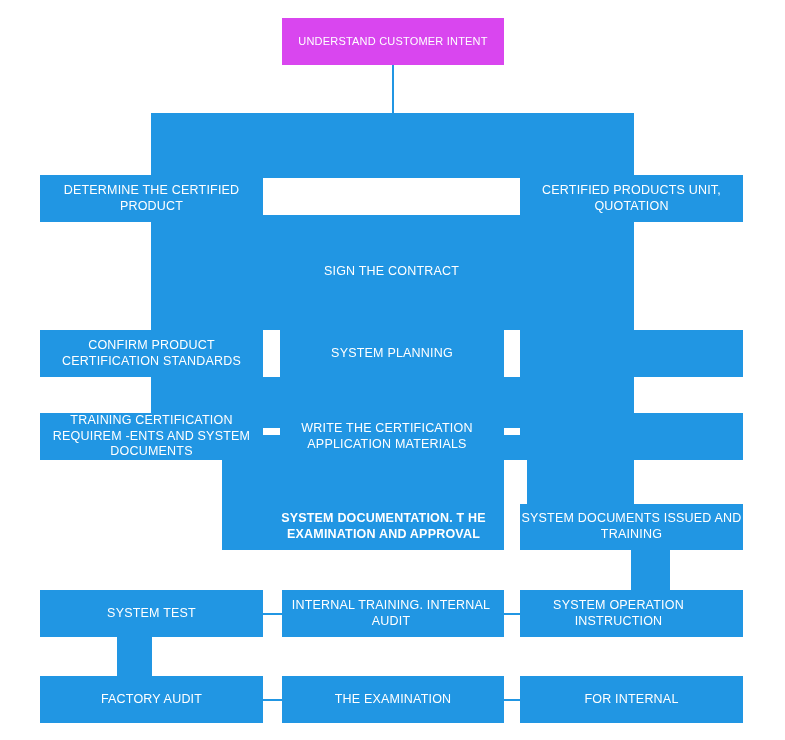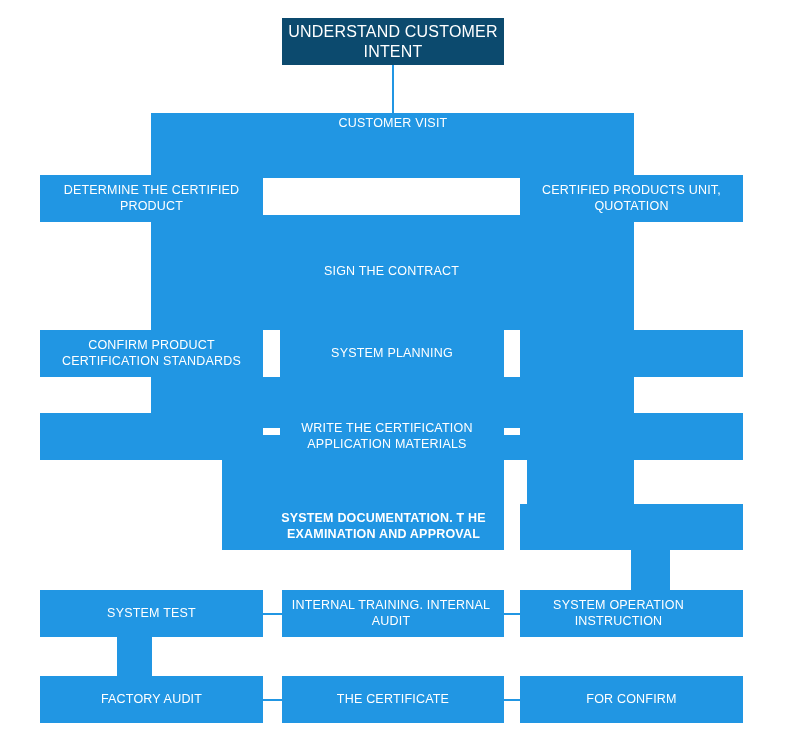--- a/index.html
+++ b/index.html
@@ -20,27 +20,27 @@
   .shape {
     position: absolute;
     background: #2196e3;
   }
   .white {
     position: absolute;
     background: #ffffff;
   }
   .node {
     position: absolute;
-    background: #0c4a6e;
+    background: #d946ef;
     color: #ffffff;
     display: flex;
     align-items: center;
     justify-content: center;
     text-align: center;
-    font-size: 16px;
+    font-size: 11px;
     letter-spacing: 0.2px;
     line-height: 1.25;
     box-sizing: border-box;
     padding: 14px 6px;
   }
   .node .lbl {
     display: block;
     white-space: pre-line;
   }
   .textonly {
@@ -135,23 +135,20 @@
   <div class="connector-line-h" style="left:504px; top:699px; width:16px;"></div>
 
   <div class="gap" style="left:263px; top:330px; width:17px; height:47px;"></div>
   <div class="gap" style="left:504px; top:330px; width:16px; height:47px;"></div>
 
   <div class="dash" style="left:263px; top:428px; width:17px;"></div>
   <div class="dash" style="left:504px; top:428px; width:16px;"></div>
 
   <div class="gap" style="left:504px; top:504px; width:16px; height:46px;"></div>
 
-  <div class="textonly" style="left:282px; top:113px; width:222px; height:22px;">
-    <span class="lbl">CUSTOMER VISIT</span>
-  </div>
 
   <div class="textonly" style="left:40px; top:175px; width:223px; height:47px;">
     <span class="lbl">DETERMINE THE CERTIFIED
 PRODUCT</span>
   </div>
 
   <div class="textonly" style="left:520px; top:175px; width:223px; height:47px;">
     <span class="lbl">CERTIFIED PRODUCTS UNIT,
 QUOTATION</span>
   </div>
@@ -163,51 +160,59 @@
 
   <div class="textonly" style="left:263px; top:250px; width:257px; height:44px;">
     <span class="lbl">SIGN THE CONTRACT</span>
   </div>
 
   <div class="textonly" style="left:280px; top:330px; width:224px; height:47px;">
     <span class="lbl">SYSTEM PLANNING</span>
   </div>
 
 
+  <div class="textonly" style="left:40px; top:413px; width:223px; height:47px;">
+    <span class="lbl">TRAINING CERTIFICATION REQUIREM
+-ENTS AND SYSTEM DOCUMENTS</span>
+  </div>
 
   <div class="textonly" style="left:275px; top:413px; width:224px; height:47px;">
     <span class="lbl">WRITE THE CERTIFICATION
 APPLICATION MATERIALS</span>
   </div>
 
 
   <div class="textonly" style="left:263px; top:504px; width:241px; height:46px;font-weight:bold;">
     <span class="lbl">SYSTEM DOCUMENTATION. T
 HE EXAMINATION AND APPROVAL</span>
   </div>
 
+  <div class="textonly" style="left:520px; top:504px; width:223px; height:46px;">
+    <span class="lbl">SYSTEM DOCUMENTS ISSUED
+AND TRAINING</span>
+  </div>
 
   <div class="textonly" style="left:40px; top:590px; width:223px; height:47px;">
     <span class="lbl">SYSTEM TEST</span>
   </div>
 
   <div class="textonly" style="left:282px; top:590px; width:218px; height:47px;">
     <span class="lbl">INTERNAL TRAINING.
 INTERNAL AUDIT</span>
   </div>
 
   <div class="textonly" style="left:520px; top:590px; width:197px; height:47px;">
     <span class="lbl">SYSTEM OPERATION INSTRUCTION</span>
   </div>
 
   <div class="textonly" style="left:40px; top:676px; width:223px; height:47px;">
     <span class="lbl">FACTORY AUDIT</span>
   </div>
 
   <div class="textonly" style="left:282px; top:676px; width:222px; height:47px;">
-    <span class="lbl">THE CERTIFICATE</span>
+    <span class="lbl">THE EXAMINATION</span>
   </div>
 
   <div class="textonly" style="left:520px; top:676px; width:223px; height:47px;">
-    <span class="lbl">FOR CONFIRM</span>
+    <span class="lbl">FOR INTERNAL</span>
   </div>
 
 </div>
 
 </body></html>

